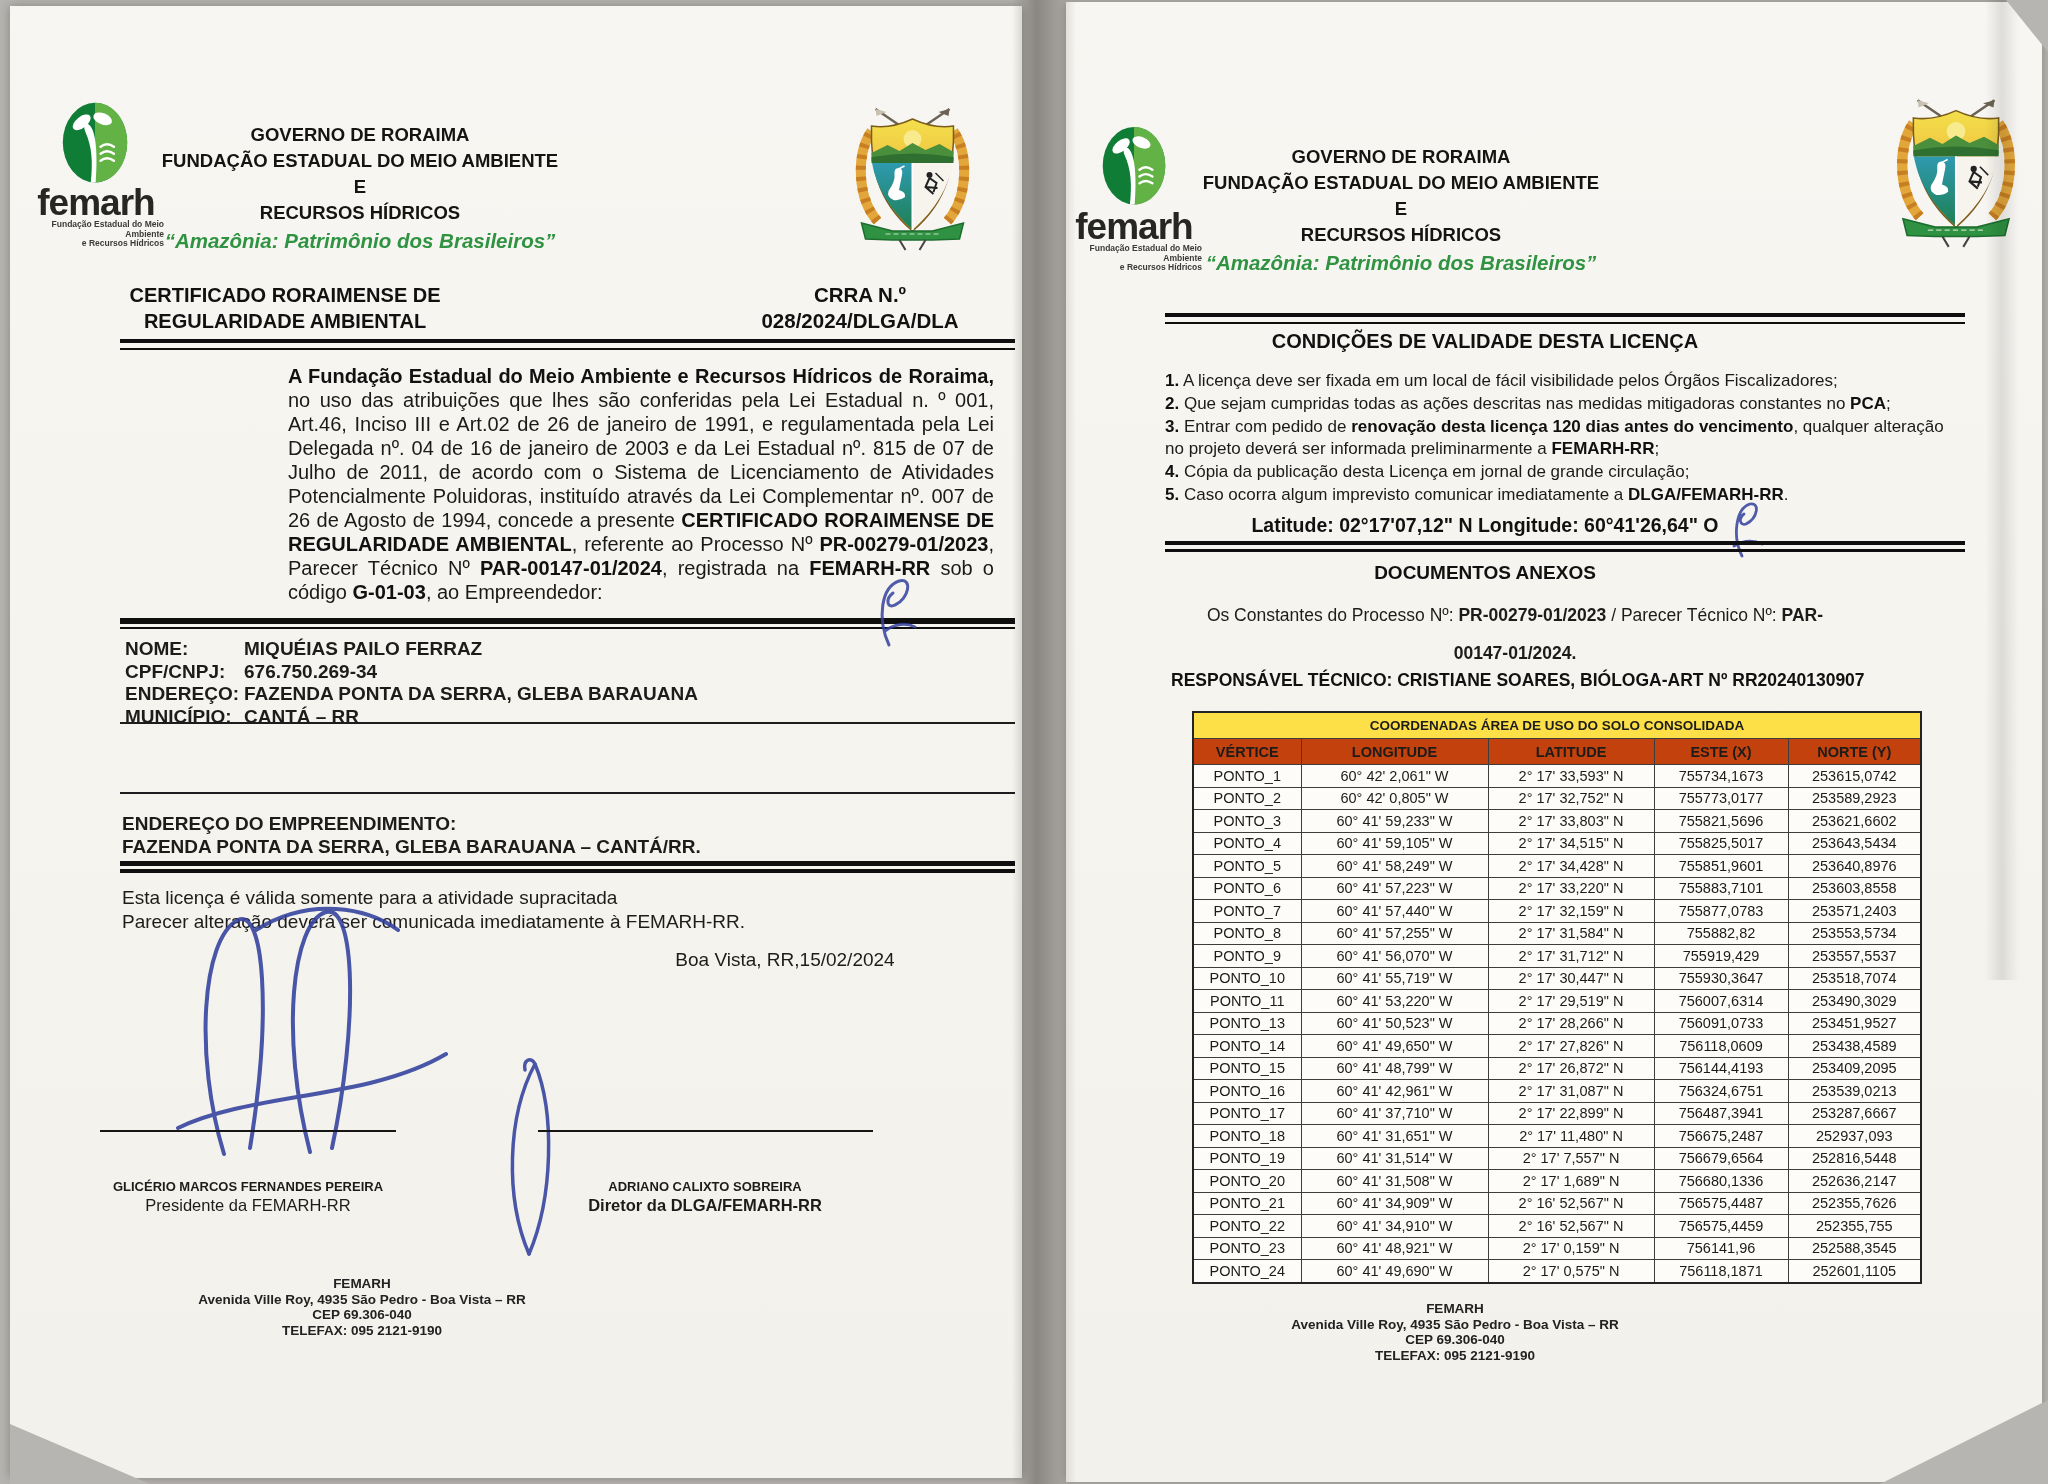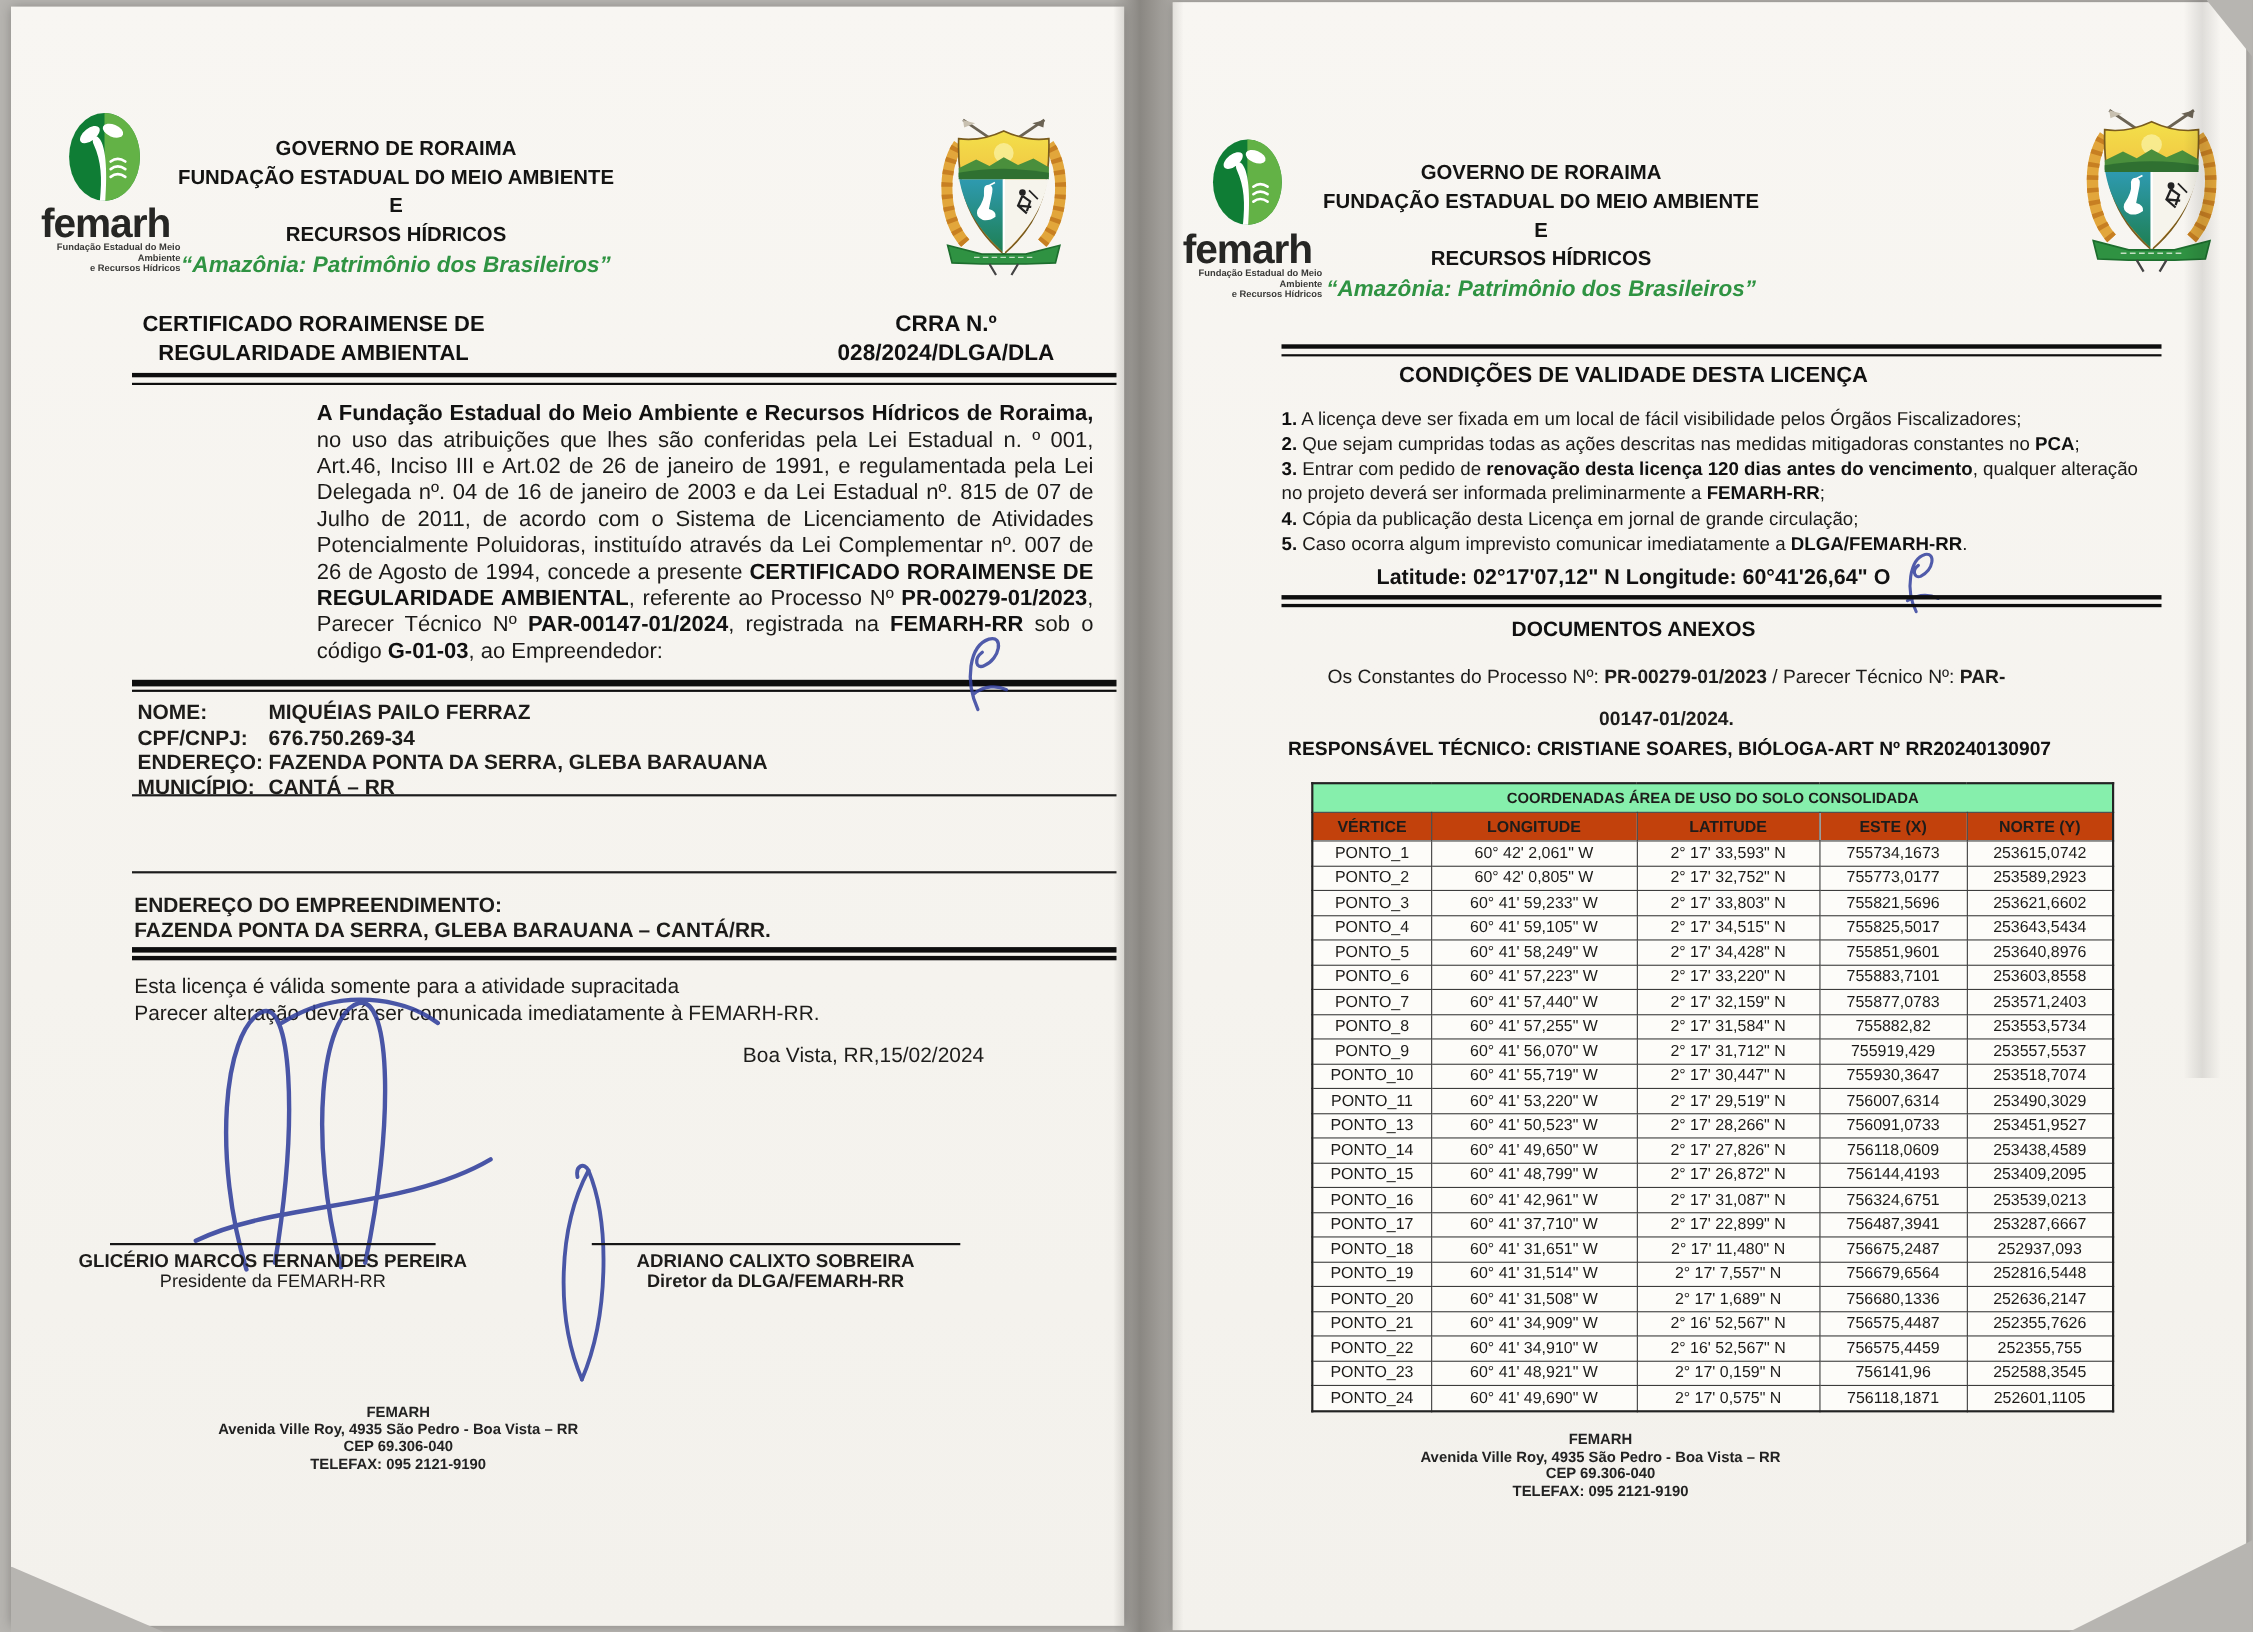--- a/index.html
+++ b/index.html
@@ -45,37 +45,37 @@
 
   .frow{height:22.5px;font-size:19px;font-weight:bold;white-space:nowrap;}
   .flabel{display:inline-block;width:119px;}
   .act-label{display:inline-block;width:119px;}
   .bold19{font-weight:bold;font-size:19px;line-height:23px;}
   .reg19{font-size:19px;line-height:23.5px;}
   .date-line{font-size:19px;text-align:center;}
 
   .sigline{border-top:2px solid #161616;height:0;}
   .signame{text-align:center;}
-  .sname{font-size:17px;font-weight:bold;line-height:19px;}
+  .sname{font-size:13px;font-weight:bold;line-height:19px;margin-top:40px;}
   .srole{font-size:16.5px;line-height:19px;}
   .srole.b{font-weight:bold;}
   .footer{ text-align:center;font-size:13.5px;font-weight:bold;line-height:15.5px;color:#222;}
 
   .cond-title{text-align:center;font-weight:bold;font-size:20px;color:#111;}
   .conds{font-size:17px;line-height:22.8px;color:#1b1a18;}
   .cond b{color:#101010;}
   .lat-line{text-align:center;font-weight:bold;font-size:19.5px;white-space:nowrap;color:#111;}
   .annex-title{text-align:center;font-weight:bold;font-size:19px;color:#111;}
   .annex{text-align:center;font-size:17.5px;line-height:38px;}
   .annex div{white-space:nowrap;}
   .resp-line{font-weight:bold;font-size:17.5px;white-space:nowrap;color:#111;}
 
   table.coords{border-collapse:collapse;width:728px;table-layout:fixed;border:2px solid #232323;background:#fdfcf9;}
   table.coords th,table.coords td{border:1px solid #3d3d3d;text-align:center;padding:0;overflow:hidden;}
-  table.coords .cap{height:25px;font-size:13.5px;font-weight:bold;background:#86efac;}
+  table.coords .cap{height:25px;font-size:13.5px;font-weight:bold;background:#fde047;}
   table.coords .hdr th{height:25px;font-size:14.5px;font-weight:bold;background:#c2410c;}
   table.coords td{height:21.5px;font-size:14.5px;line-height:1;color:#1c1b19;}
 
   svg.sig{position:absolute;pointer-events:none;}
 </style>
 </head>
 <body>
 
 <svg width="0" height="0" style="position:absolute" aria-hidden="true">
   <defs>

